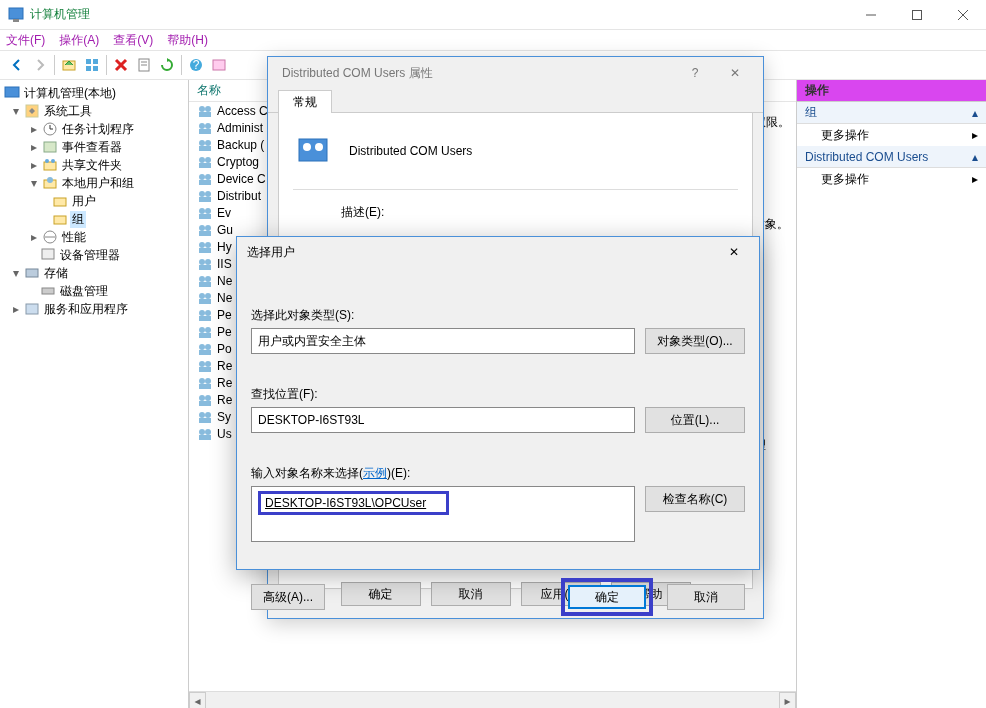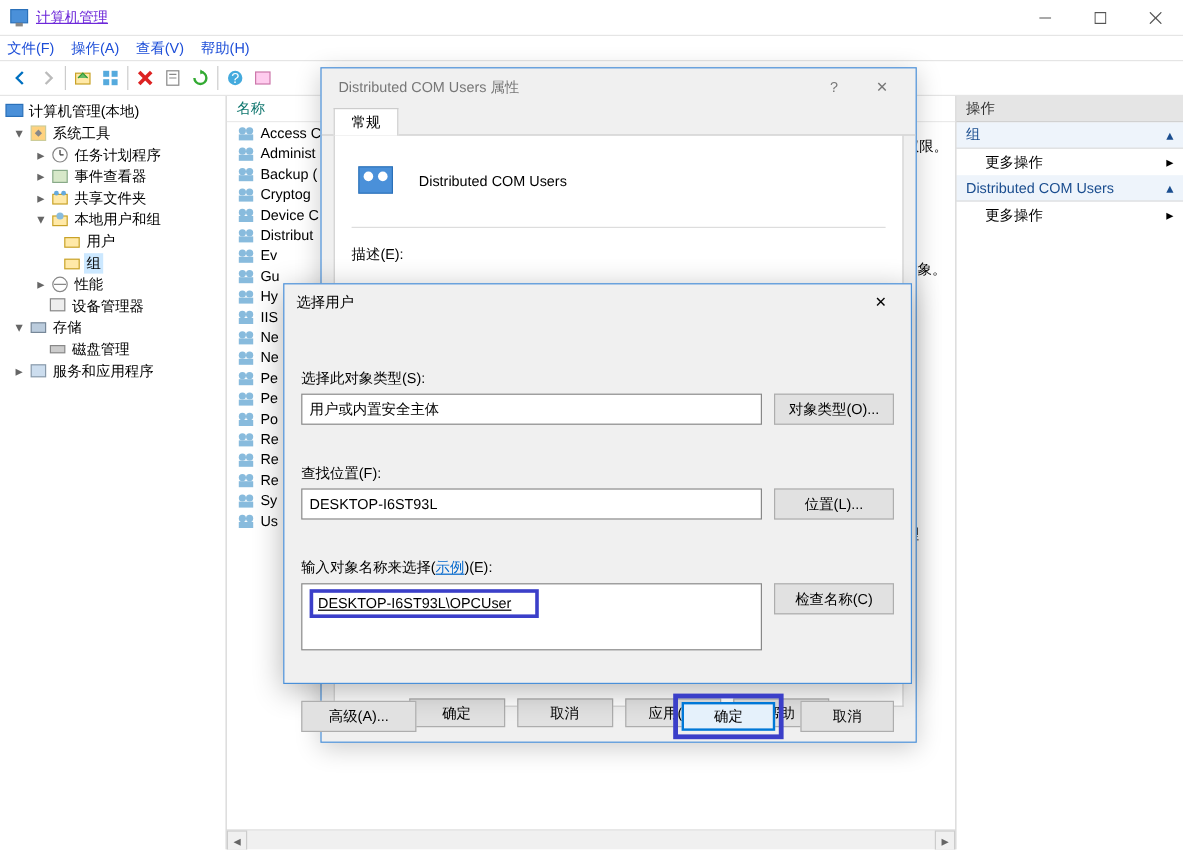--- a/index.html
+++ b/index.html
@@ -1,28 +1,28 @@
 <!DOCTYPE html>
 <html><head>
 <meta charset="utf-8">
 <style>
 * { box-sizing: border-box; margin: 0; padding: 0; font-family: "Microsoft YaHei", "Segoe UI", sans-serif; font-size: 12px; }
 body { width: 986px; height: 708px; background: #fff; position: relative; overflow: hidden; }
 
 
 .titlebar { height: 30px; background: #fff; display: flex; align-items: center; padding: 0 0 0 8px; border-bottom: 1px solid #e5e5e5; }
 .titlebar .app-icon { width: 16px; height: 16px; margin-right: 6px; }
-.titlebar .title { color: #6d28d9; flex: 1; text-decoration: underline; }
+.titlebar .title { color: #15803d; flex: 1; }
 .win-controls { display: flex; height: 100%; }
 .win-btn { width: 46px; height: 30px; display: flex; align-items: center; justify-content: center; color: #555; }
 .win-btn svg { width: 10px; height: 10px; }
 
 
 .menubar { height: 20px; display: flex; align-items: center; padding: 0 6px; gap: 14px; background: #fff; }
-.menubar span { color: #1d4ed8; }
+.menubar span { color: #a21caf; }
 
 
 .toolbar { height: 30px; display: flex; align-items: center; padding: 0 6px; gap: 1px; border-top: 1px solid #e5e5e5; border-bottom: 1px solid #e5e5e5; background: #fff; }
 .tool-btn { width: 22px; height: 22px; display: flex; align-items: center; justify-content: center; }
 .tool-sep { width: 1px; height: 20px; background: #ccc; margin: 0 2px; }
 
 
 .main { display: flex; height: 628px; }
 .tree-panel { width: 189px; border-right: 1px solid #ccc; background: #fff; padding: 4px 0; overflow: hidden; }
 .center-panel { flex: 1; display: flex; flex-direction: column; border-right: 1px solid #ccc; position: relative; }
@@ -38,36 +38,36 @@
 
 .list-header { height: 22px; background: #fff; border-bottom: 1px solid #e5e5e5; display: flex; align-items: center; padding-left: 8px; }
 .list-header span { color: #0f766e; }
 
 
 .list-body { flex: 1; background: #fff; position: relative; }
 .list-row { display: flex; align-items: center; height: 17px; padding-left: 8px; gap: 4px; white-space: nowrap; }
 .list-row .ricon { width: 16px; height: 16px; display:flex; align-items:center; justify-content:center; }
 
 
-.rp-header { height: 22px; background: #e5e5e5; border-bottom: 1px solid #ccc; display: flex; align-items: center; padding-left: 8px; font-weight: normal; color: #333; }
+.rp-header { height: 22px; background: #d946ef; border-bottom: 1px solid #ccc; display: flex; align-items: center; padding-left: 8px; font-weight: bold; color: #333; }
 .rp-section { height: 22px; background: #eef4fb; border-bottom: 1px solid #ddd; display: flex; align-items: center; justify-content: space-between; padding: 0 8px; color: #1a4d8f; }
 .rp-item { height: 22px; display: flex; align-items: center; justify-content: space-between; padding: 0 8px 0 24px; }
 
 
 .dialog-props { position: absolute; left: 267px; top: 56px; width: 497px; height: 563px; background: #f0f0f0; border: 1px solid #4a90d9; box-shadow: 0 4px 20px rgba(0,0,0,.2); }
 .dialog-props .dtitle { height: 32px; display: flex; align-items: center; padding: 0 8px 0 14px; color: #777; }
 .dialog-props .dtitle .txt { flex: 1; }
 .dialog-props .dtitle .dbtn { width: 40px; text-align: center; color: #777; }
 .dialog-props .tabbar { height: 24px; display: flex; padding-left: 10px; position: relative; border-bottom: 1px solid #ccc; }
 .dialog-props .tab { background: #fff; border: 1px solid #ccc; border-bottom: none; padding: 3px 14px; position: relative; top: 1px; }
 .dialog-props .tabbody { background: #fff; margin: 0 10px 10px 10px; border: 1px solid #ccc; border-top: none; padding: 18px 14px; height: 476px; }
 .dialog-props .group-row { display: flex; align-items: center; gap: 16px; margin-bottom: 18px; }
 .dialog-props .giconwrap { width: 40px; height: 40px; display:flex; align-items:center; justify-content:center; }
 .dialog-props .desc-row { display: flex; gap: 20px; }
-.dialog-props .desc-label { width: 80px; }
+.dialog-props .desc-label { width: 80px; margin-left: 48px; }
 .dialog-props .desc-box { flex: 1; border: 1px solid #ccc; padding: 4px 6px; height: 20px; overflow: hidden; }
 .dialog-props .btnrow { position: absolute; bottom: 12px; left: 0; right: 0; display:flex; justify-content:center; gap: 10px; }
 .dialog-props .dbutton { width: 80px; height: 24px; border: 1px solid #adadad; background: #e1e1e1; display:flex; align-items:center; justify-content:center; }
 
 
 .dialog-select { position: absolute; left: 236px; top: 236px; width: 524px; height: 334px; background: #f0f0f0; border: 1px solid #4a90d9; box-shadow: 0 6px 24px rgba(0,0,0,.3); z-index: 10; }
 .dialog-select .dtitle { height: 30px; display: flex; align-items: center; padding: 0 10px; color: #000; }
 .dialog-select .dtitle .txt { flex: 1; }
 .dialog-select .dbody { padding: 8px 14px 0 14px; }
 .dialog-select .section { margin-bottom: 10px; margin-top: 32px; }
@@ -622,21 +622,21 @@
         <span>输入对象名称来选择(</span><span class="link">示例</span><span>)(E):</span>
       </div>
       <div class="srow">
         <div class="textarea">
           <span class="inner">DESKTOP-I6ST93L\OPCUser</span>
         </div>
         <div class="sbutton" style="height:26px">检查名称(C)</div>
       </div>
     </div>
     <div class="bottom-row">
-      <div class="sbutton" style="width:96px">高级(A)...</div>
+      <div class="sbutton" style="width:74px">高级(A)...</div>
       <div style="display:flex; gap:14px; align-items:center">
         <div class="okwrap">
           <div class="okbtn">确定</div>
         </div>
         <div class="sbutton" style="width:78px">取消</div>
       </div>
     </div>
   </div>
 </div>
 

